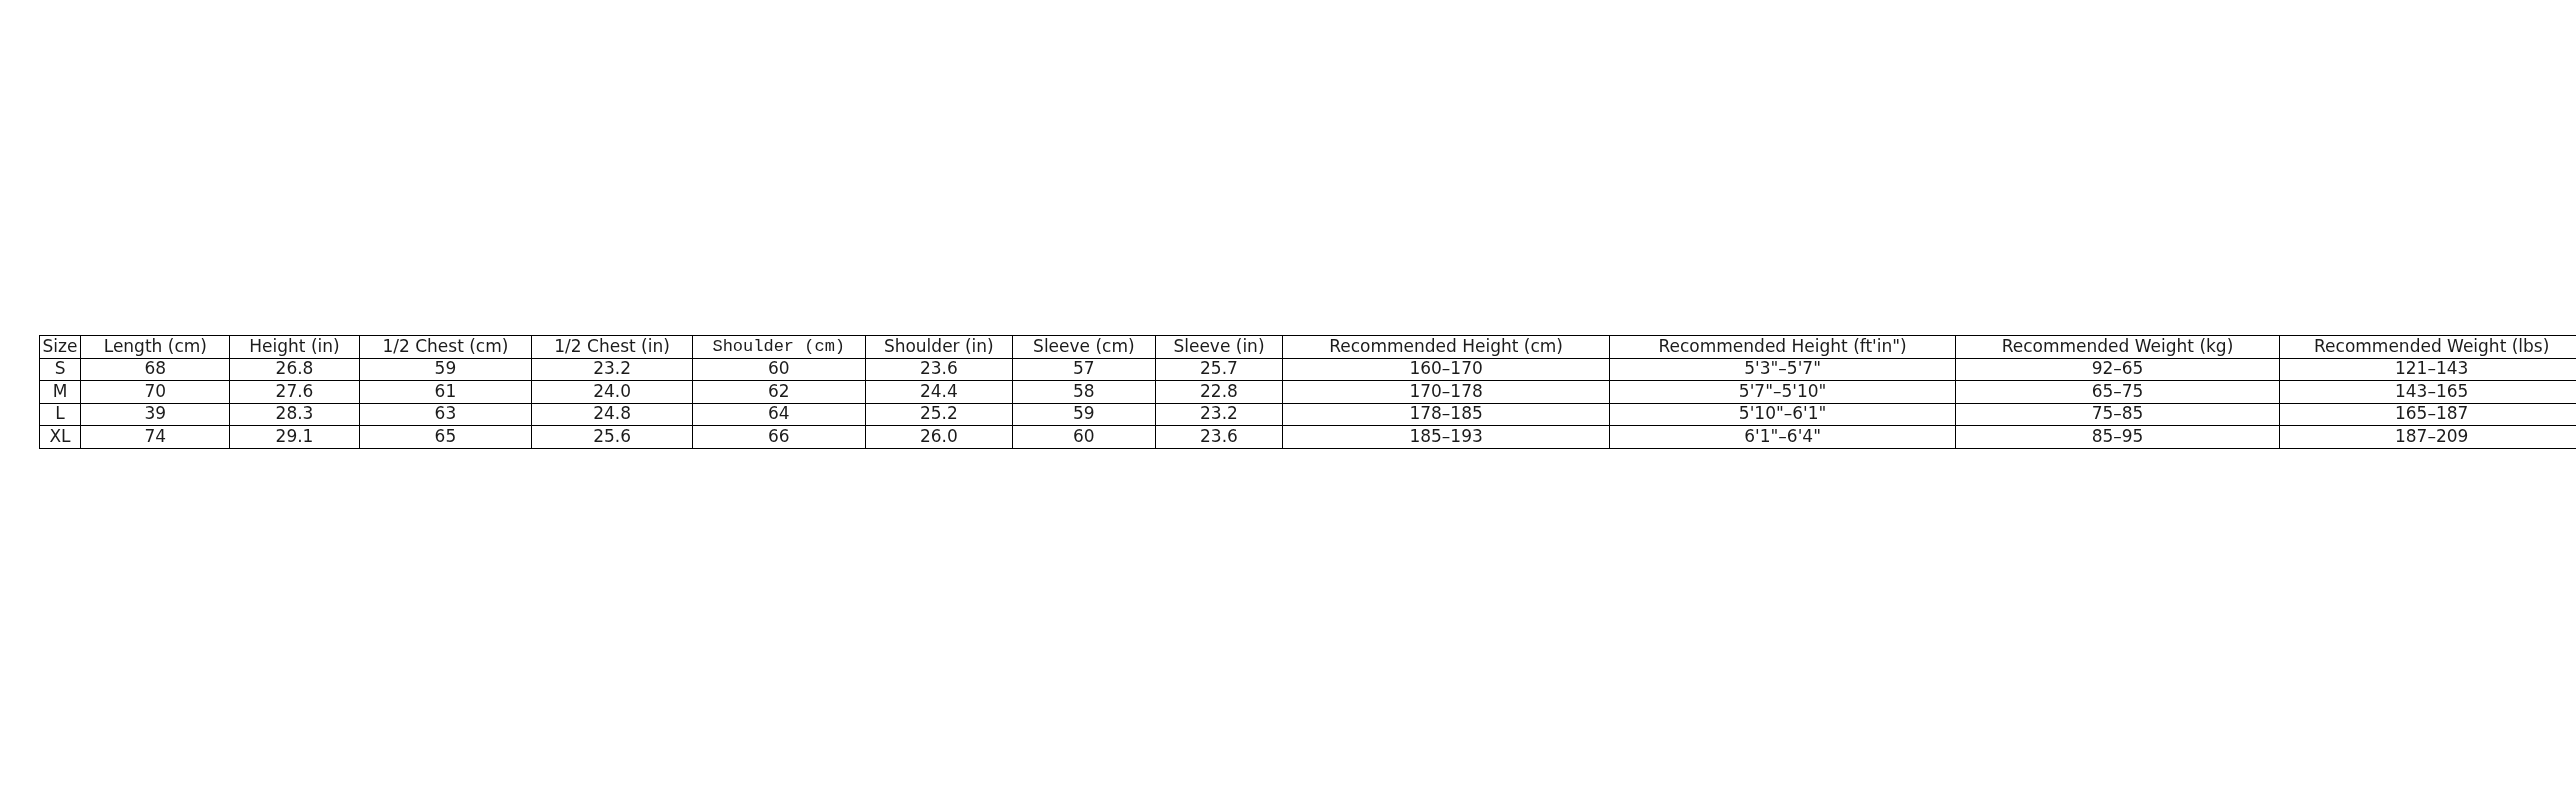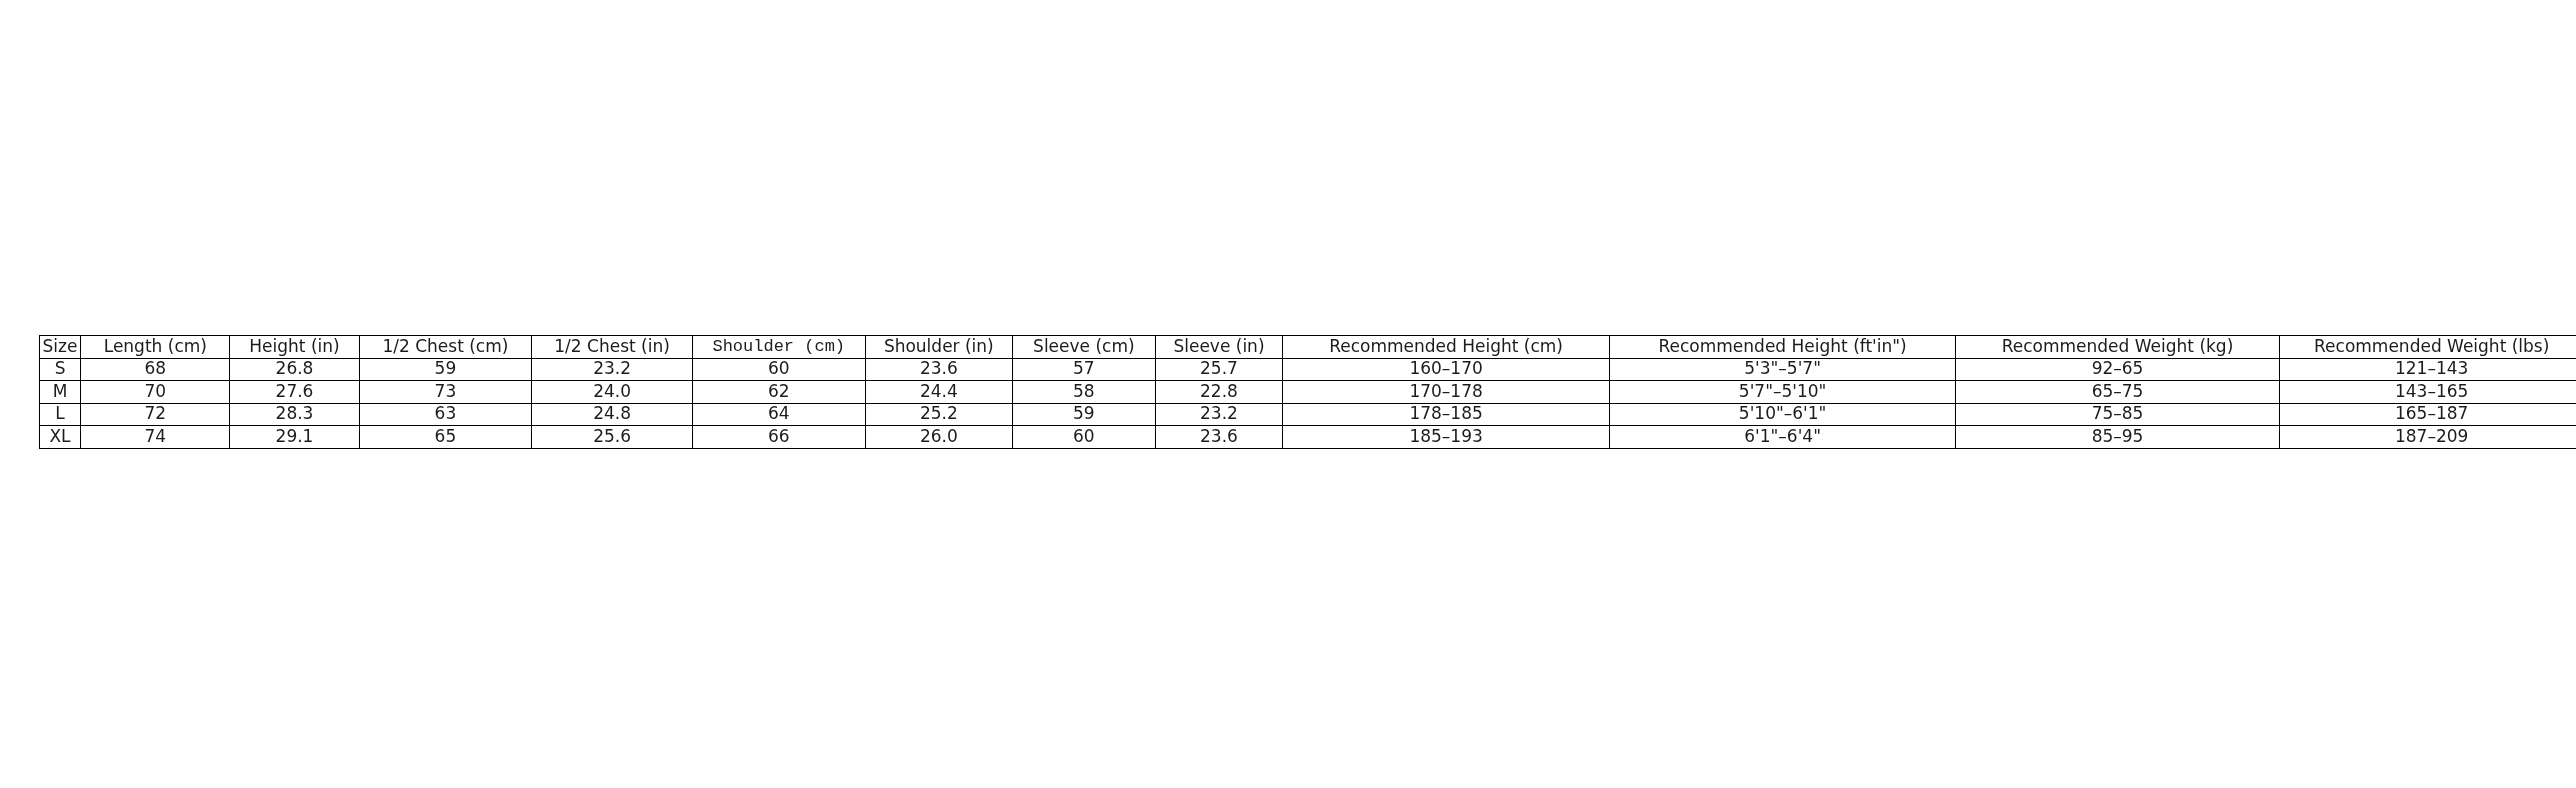--- a/index.html
+++ b/index.html
@@ -96,34 +96,34 @@
             <td style="border-color: rgb(0, 0, 0);">25.7</td>
             <td style="border-color: rgb(0, 0, 0);">160–170</td>
             <td style="border-color: rgb(0, 0, 0);">5'3"–5'7"</td>
             <td style="border-color: rgb(0, 0, 0);">92–65</td>
             <td style="border-color: rgb(0, 0, 0);">121–143</td>
           </tr>
           <tr>
             <td style="border-color: rgb(0, 0, 0);">M</td>
             <td style="border-color: rgb(0, 0, 0);">70</td>
             <td style="border-color: rgb(0, 0, 0);">27.6</td>
-            <td style="border-color: rgb(0, 0, 0);">73</td>
+            <td style="border-color: rgb(0, 0, 0);">61</td>
             <td style="border-color: rgb(0, 0, 0);">24.0</td>
             <td style="border-color: rgb(0, 0, 0);">62</td>
             <td style="border-color: rgb(0, 0, 0);">24.4</td>
             <td style="border-color: rgb(0, 0, 0);">58</td>
             <td style="border-color: rgb(0, 0, 0);">22.8</td>
             <td style="border-color: rgb(0, 0, 0);">170–178</td>
             <td style="border-color: rgb(0, 0, 0);">5'7"–5'10"</td>
             <td style="border-color: rgb(0, 0, 0);">65–75</td>
             <td style="border-color: rgb(0, 0, 0);">143–165</td>
           </tr>
           <tr>
             <td style="border-color: rgb(0, 0, 0);">L</td>
-            <td style="border-color: rgb(0, 0, 0);">72</td>
+            <td style="border-color: rgb(0, 0, 0);">39</td>
             <td style="border-color: rgb(0, 0, 0);">28.3</td>
             <td style="border-color: rgb(0, 0, 0);">63</td>
             <td style="border-color: rgb(0, 0, 0);">24.8</td>
             <td style="border-color: rgb(0, 0, 0);">64</td>
             <td style="border-color: rgb(0, 0, 0);">25.2</td>
             <td style="border-color: rgb(0, 0, 0);">59</td>
             <td style="border-color: rgb(0, 0, 0);">23.2</td>
             <td style="border-color: rgb(0, 0, 0);">178–185</td>
             <td style="border-color: rgb(0, 0, 0);">5'10"–6'1"</td>
             <td style="border-color: rgb(0, 0, 0);">75–85</td>

